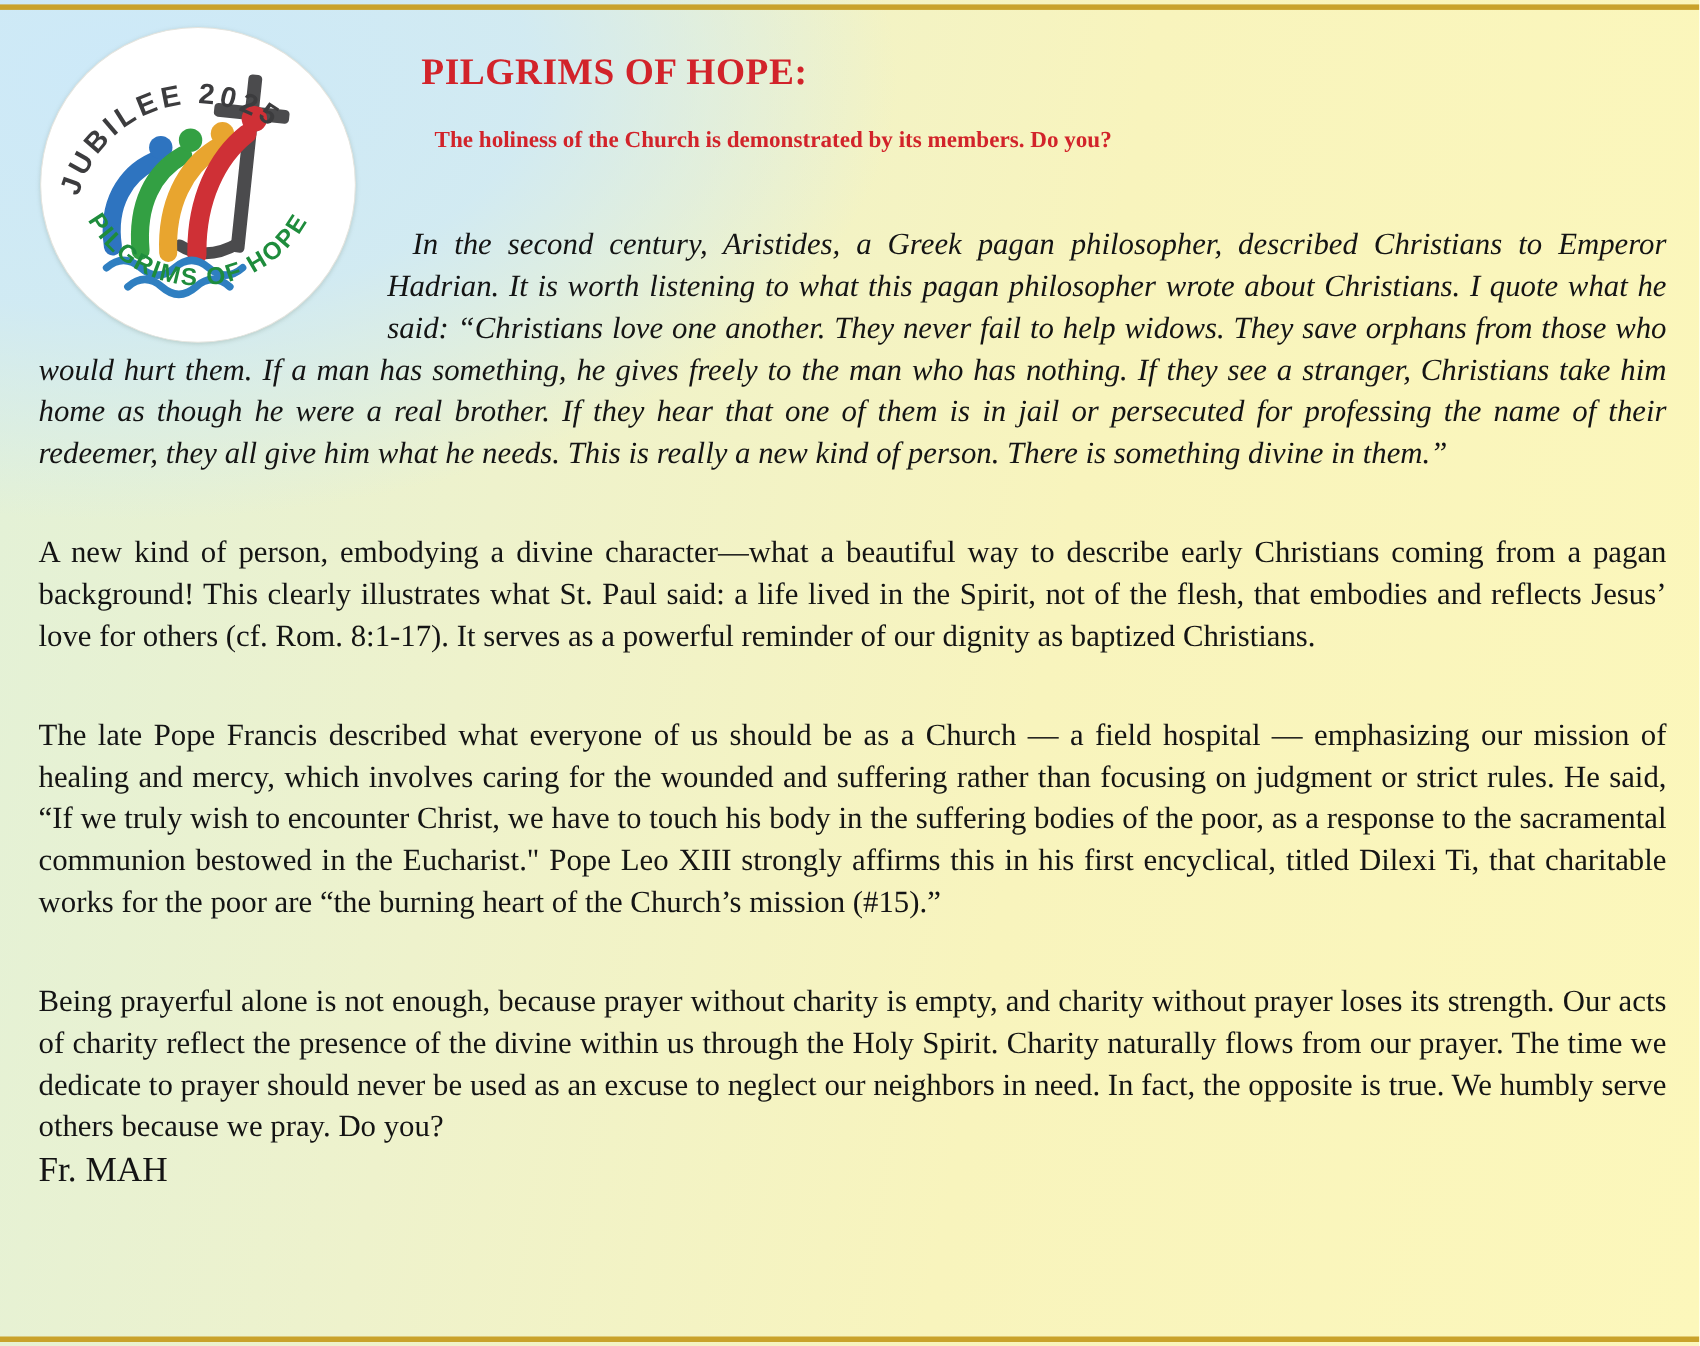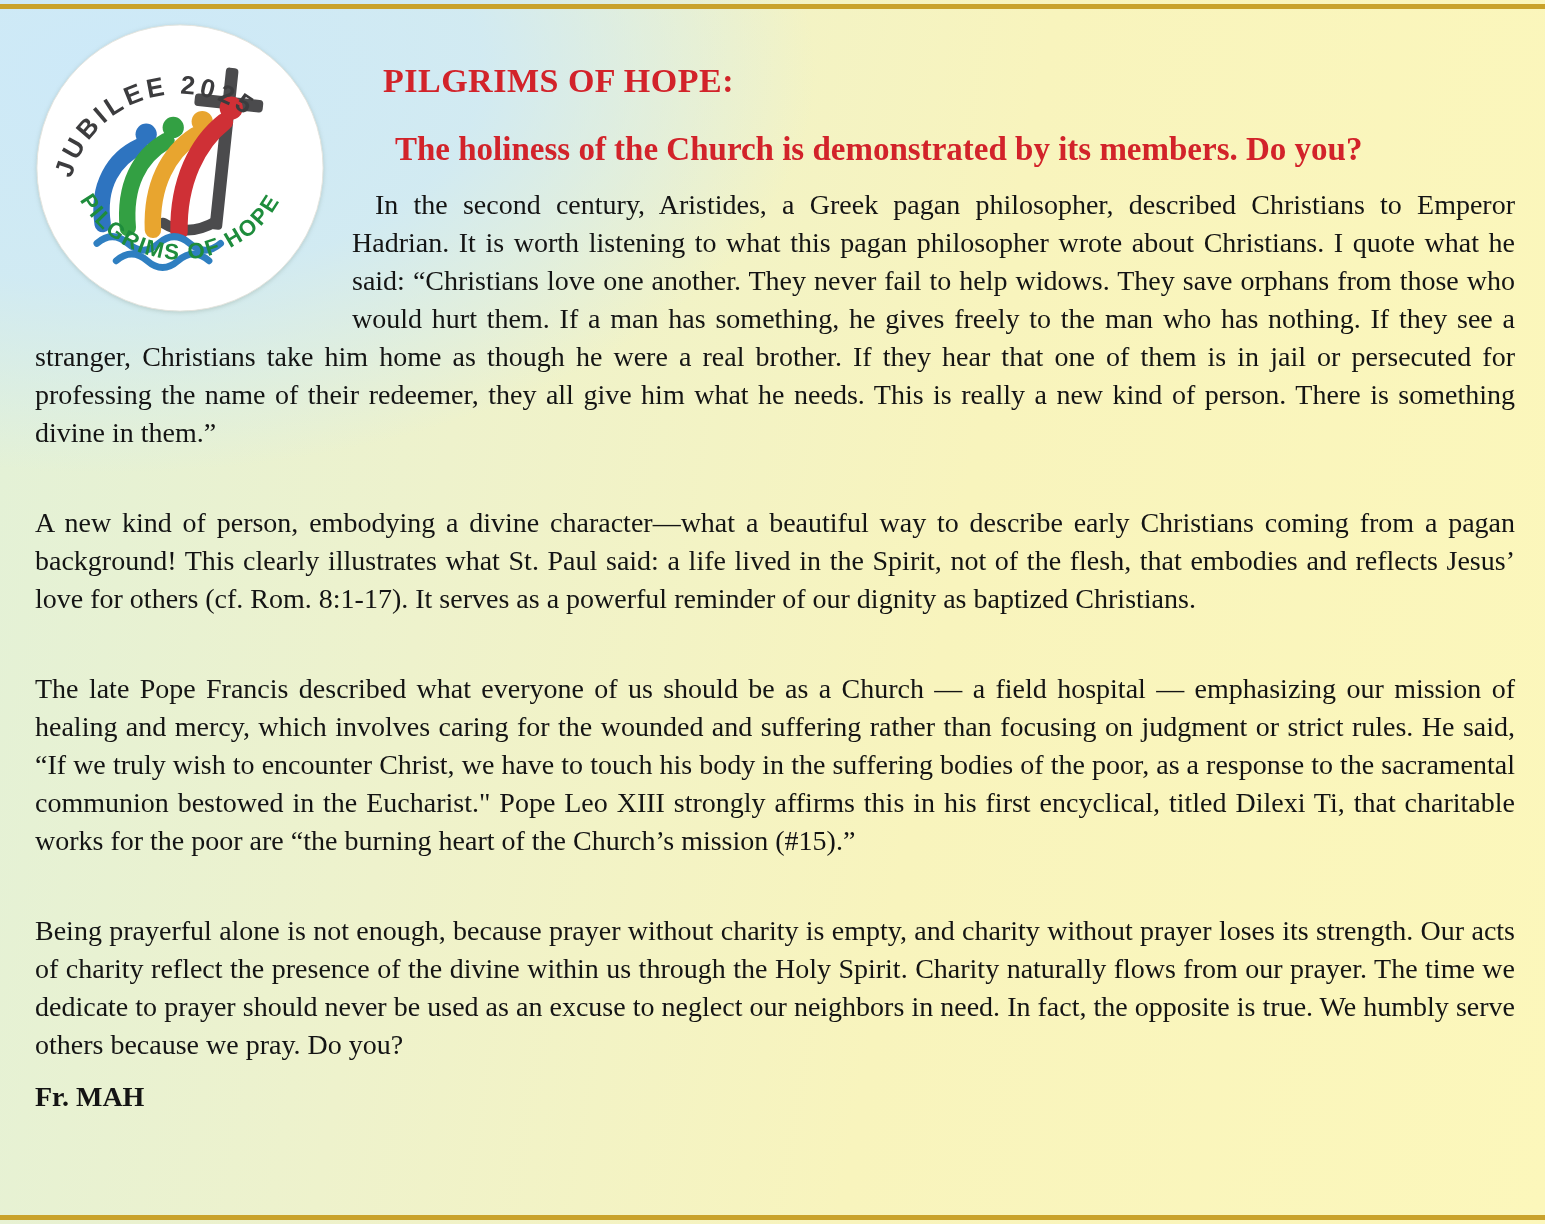--- a/index.html
+++ b/index.html
@@ -31,43 +31,42 @@
   }
 
   .logo-float {
     float: left;
     width: 290px;
     height: 290px;
     margin: 14px 27px 0 0;
   }
   .logo-svg { display: block; width: 290px; height: 290px; filter: drop-shadow(0 1px 2px rgba(90,110,90,0.25)); }
 
-  .headings { padding-top: 51px; }
+  .headings { padding-top: 36px; }
   .title, .subtitle, .tagline {
     color: #d2232a;
     font-weight: bold;
     font-family: "Liberation Serif", serif;
   }
   .title    { font-size: 34px; line-height: 1.25; text-indent: 31px; margin-bottom: 26px; letter-spacing: 0.5px; }
   .subtitle { font-size: 34px; line-height: 1.25; text-indent: 55px; margin-bottom: 14px; letter-spacing: 0.5px; }
-  .tagline  { font-size: 33px; line-height: 1.25; text-indent: 43px; font-family: Liberation Serif, serif; }
+  .tagline  { font-size: 21px; line-height: 1.25; text-indent: 43px; font-family: Liberation Serif, serif; }
 
   .para {
     font-size: 28px;
     line-height: 38px;
     text-align: justify;
     margin-top: 52px;
   }
-  .para.first { margin-top: 16px; text-indent: 23px; }
+  .para.first { margin-top: 64px; text-indent: 23px; font-style: italic; }
 
   .signature {
-    font-size: 28px;
+    font-size: 32px;
     line-height: 38px;
-    margin-top: 14px;
-    font-weight: bold;
+    margin-top: 0;
   }
 </style>
 </head>
 <body>
 
 <div class="page">
 
   <div class="gold-bar top"></div>
 
   <div class="content">

